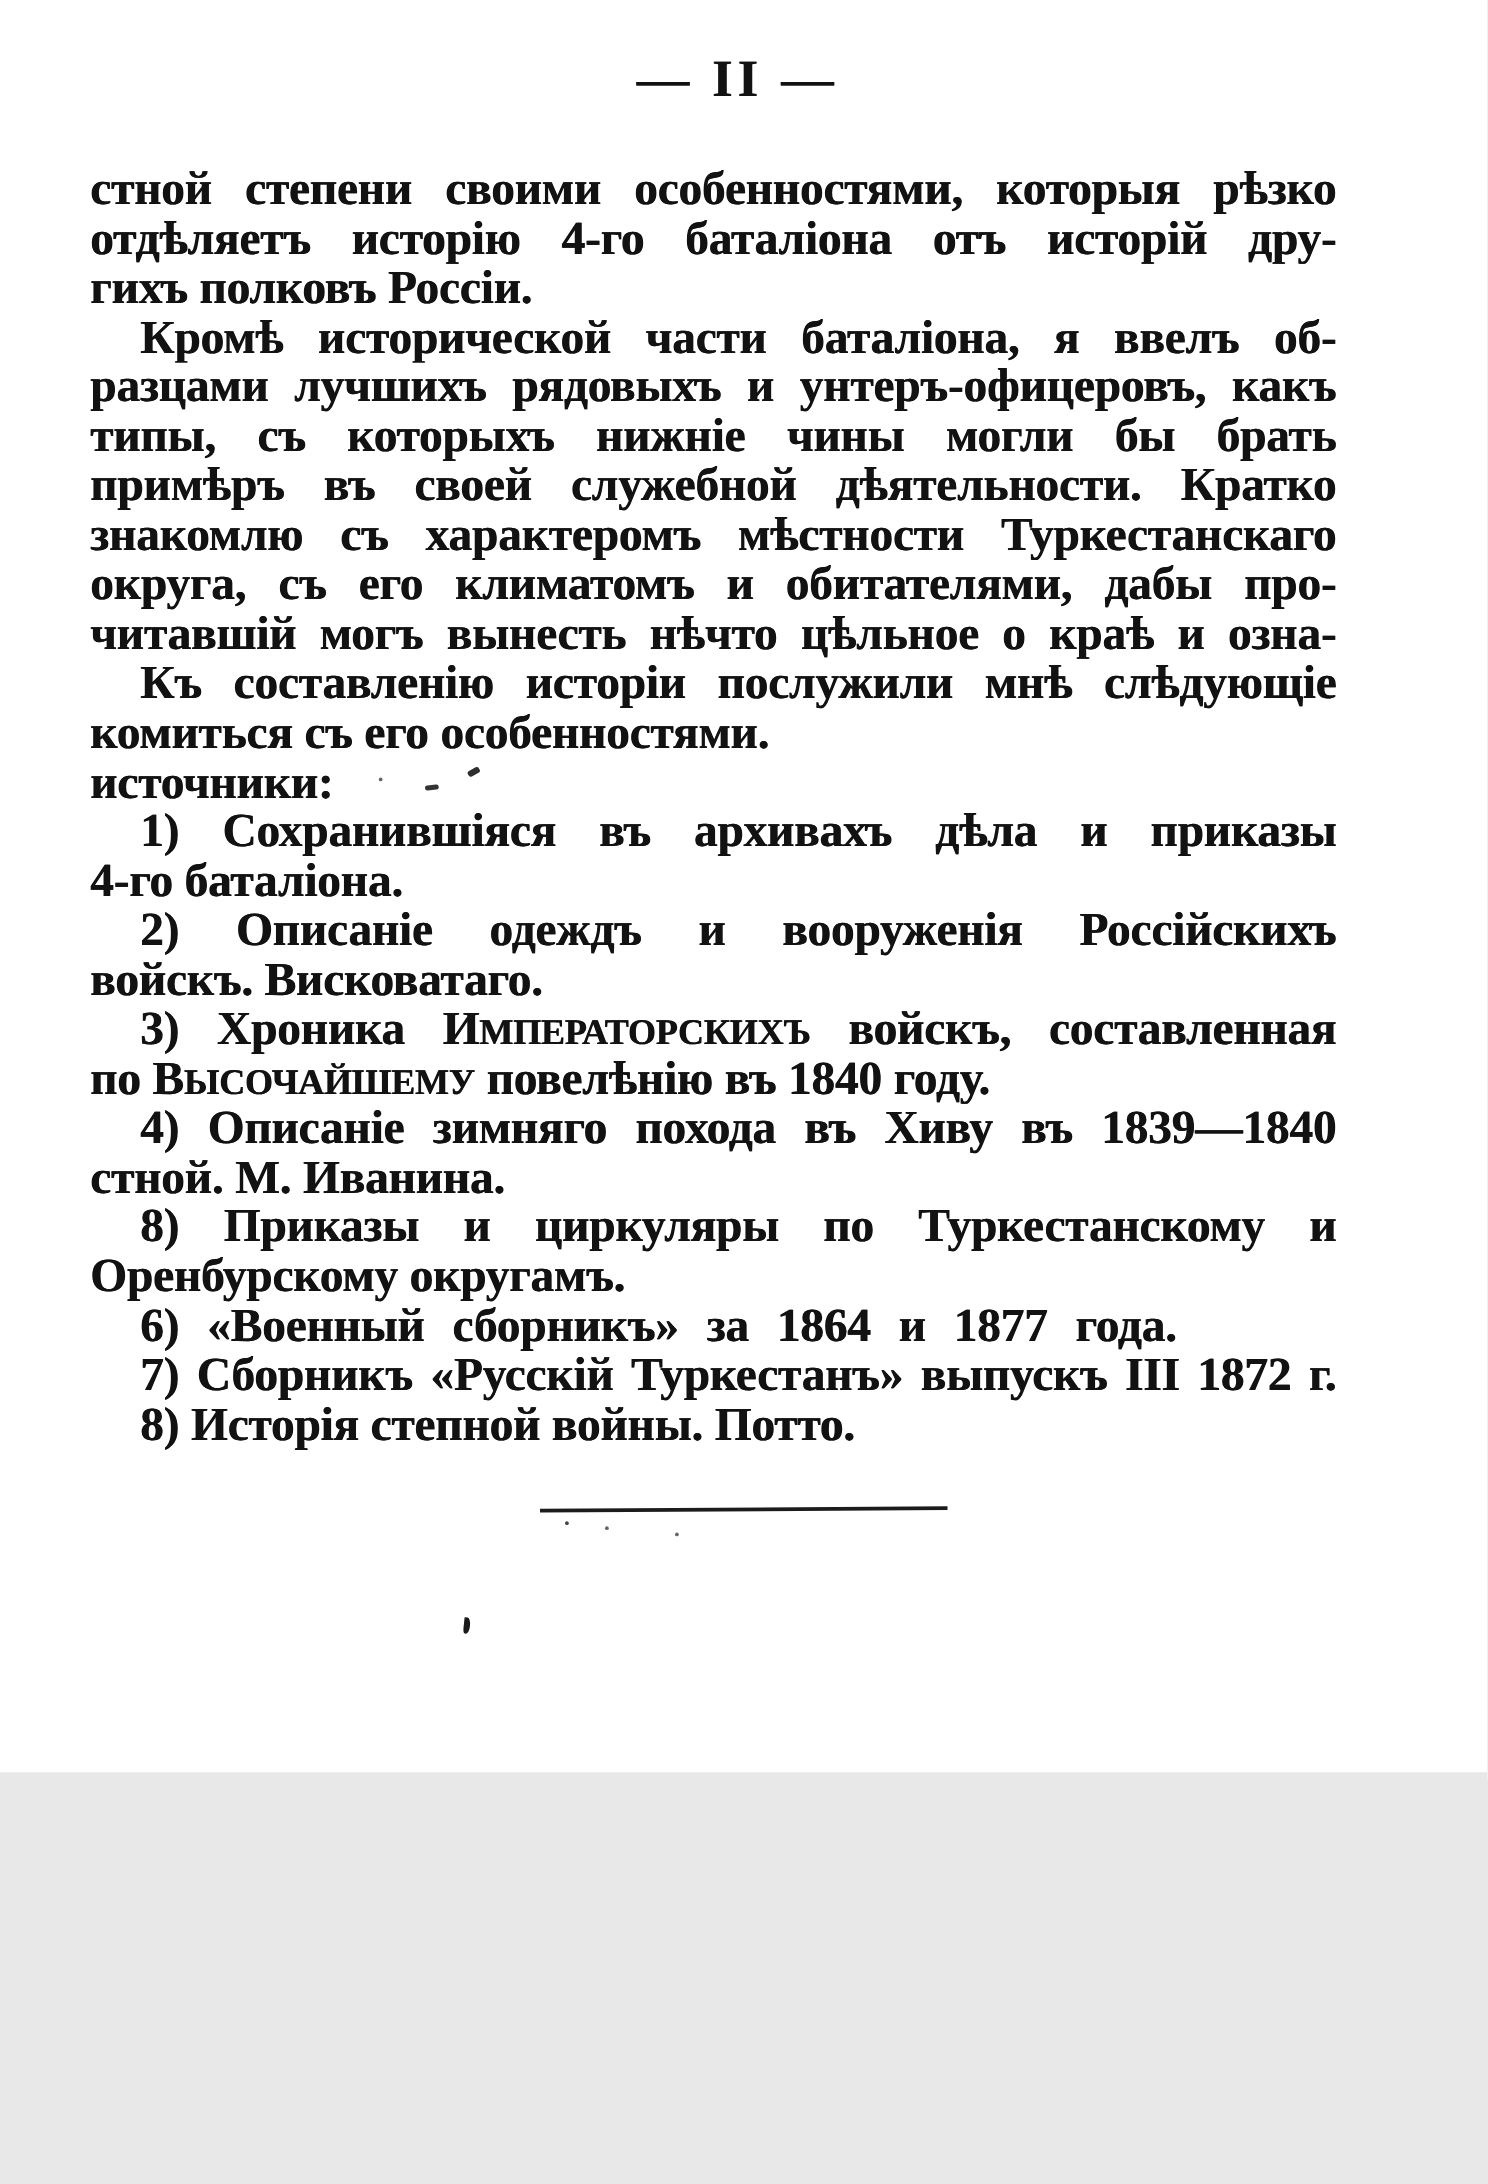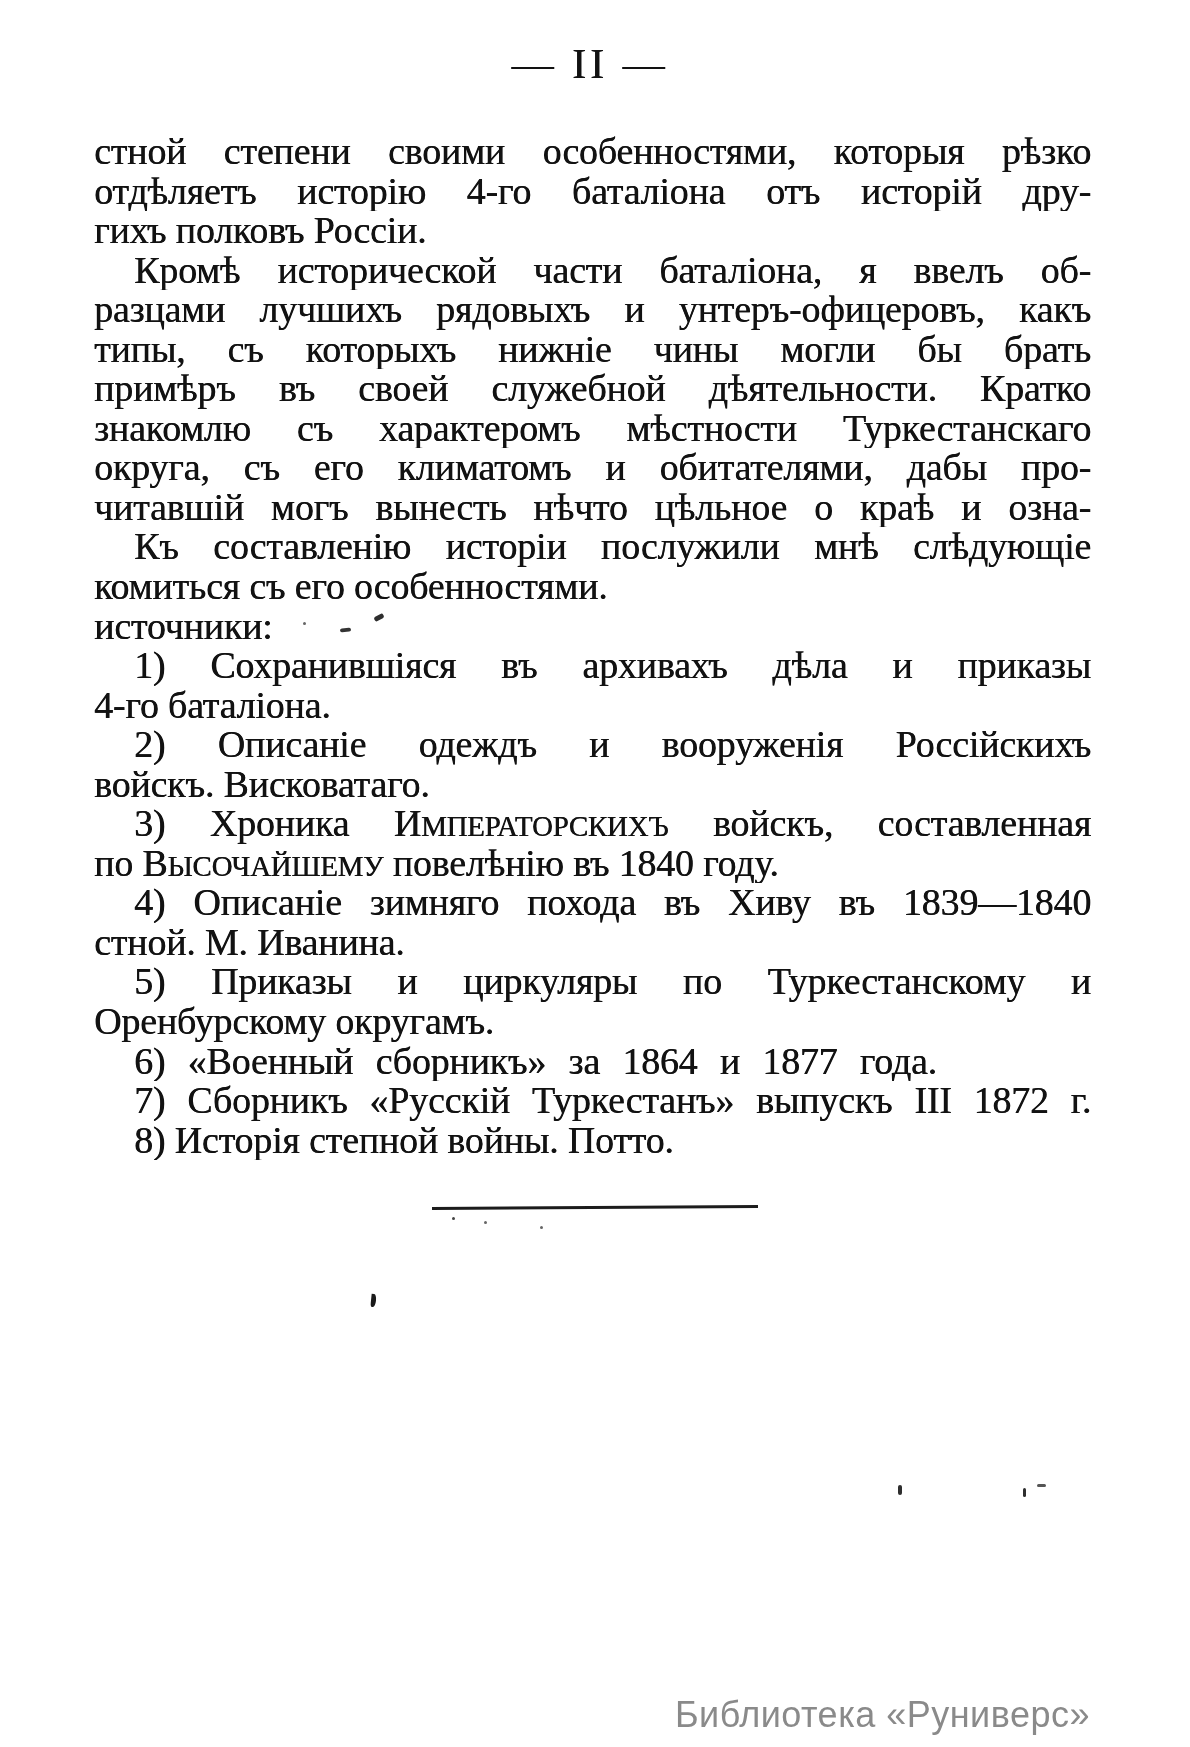--- a/index.html
+++ b/index.html
@@ -1,35 +1,36 @@
 <!DOCTYPE html>
 <html><head>
 <meta charset="utf-8">
 <style>
   html,body{margin:0;padding:0;background:#e8e8e8;}
   .page{
     position:relative;
-    width:1190px;height:1747px;
+    width:1190px;height:1418px;
     background:#ffffff;
     margin:0 auto;
     overflow:hidden;
     font-family:"Liberation Serif","DejaVu Serif",serif;
     color:#121212;
+    font-weight:bold;
   }
   .page-number{
     position:absolute;
     top:40px;left:0;width:1180px;
     text-align:center;
     font-size:42px;
     letter-spacing:4px;
     text-shadow:0.45px 0 #121212;
   }
   .text-block{
     position:absolute;
-    left:94px;top:132px;width:997px;
+    left:72px;top:132px;width:997px;
   }
   .line{
     height:39.55px;
     line-height:39.55px;
     font-size:38px;
     letter-spacing:-0.2px;
     white-space:normal;
     overflow:hidden;
     text-shadow:0.45px 0 #121212;
     text-align:left;
@@ -82,21 +83,21 @@
       <div class="line">комиться съ его особенностями.</div>
       <div class="line">источники:</div>
       <div class="line indent justify">1) Сохранившіяся въ архивахъ дѣла и приказы</div>
       <div class="line">4-го баталіона.</div>
       <div class="line indent justify">2) Описаніе одеждъ и вооруженія Россійскихъ</div>
       <div class="line">войскъ. Висковатаго.</div>
       <div class="line indent justify"><span>3) Хроника И</span><span class="sc">МПЕРАТОРСКИХЪ</span><span> войскъ, составленная</span></div>
       <div class="line"><span>по В</span><span class="sc">ЫСОЧАЙШЕМУ</span><span> повелѣнію въ 1840 году.</span></div>
       <div class="line indent justify">4) Описаніе зимняго похода въ Хиву въ 1839—1840</div>
       <div class="line">стной. М. Иванина.</div>
-      <div class="line indent justify">5) Приказы и циркуляры по Туркестанскому и</div>
+      <div class="line indent justify">8) Приказы и циркуляры по Туркестанскому и</div>
       <div class="line">Оренбурскому округамъ.</div>
       <div class="line indent loose">6) «Военный сборникъ» за 1864 и 1877 года.</div>
       <div class="line indent justify tight">7) Сборникъ «Русскій Туркестанъ» выпускъ III 1872 г.</div>
       <div class="line indent">8) Исторія степной войны. Потто.</div>
     </div>
 
   <div class="rule"></div>
 
   <div class="speck dot" style="left:303px;top:622px;"></div>
   <div class="speck dash" style="left:340px;top:628px;width:11px;transform:rotate(-6deg);"></div>

